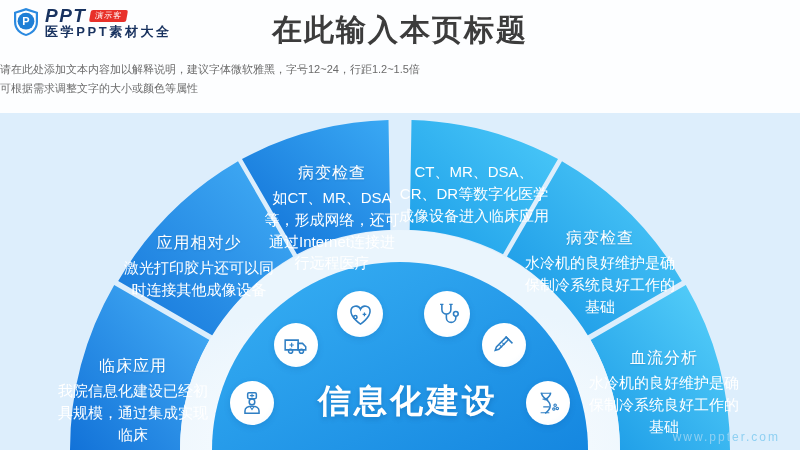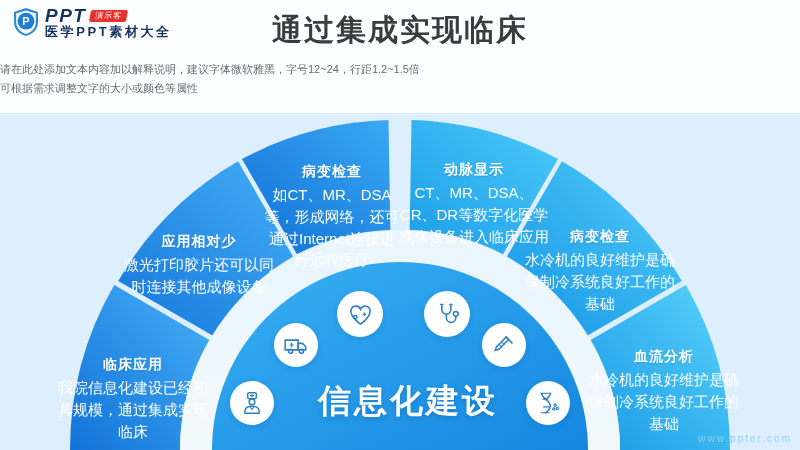--- a/index.html
+++ b/index.html
@@ -41,21 +41,21 @@
 
   
   #panel {
     position:absolute; left:0; top:113px; width:800px; height:337px;
     background:#ddeefc; overflow:hidden;
   }
   #diagram { position:absolute; left:0; top:0; width:800px; height:337px; }
 
   
   .seg-text { position:absolute; color:#ffffff; text-align:center; }
-  .seg-title { font-size:14px; font-weight:bold; letter-spacing:1px; margin-bottom:3px; text-shadow:0 1px 2px rgba(0,60,120,.18); }
+  .seg-title { font-size:16px; font-weight:normal; letter-spacing:1px; margin-bottom:3px; text-shadow:0 1px 2px rgba(0,60,120,.18); }
   .seg-body  { font-size:15px; line-height:1.45; }
 
   #t1 { left:58px;  top:243px; width:150px; }
   #t2 { left:124px; top:120px; width:150px; }
   #t3 { left:262px; top:50px;  width:140px; }
   #t4 { left:398px; top:48px;  width:152px; }
   #t5 { left:524px; top:115px; width:152px; }
   #t6 { left:588px; top:235px; width:152px; }
 
   #hub-label {
@@ -68,22 +68,22 @@
   
   .bubble {
     position:absolute; border-radius:50%;
     background:radial-gradient(circle at 38% 32%, #ffffff 62%, #f1f8fe 100%);
     box-shadow:0 2px 6px rgba(10,70,140,.17);
     display:flex; align-items:center; justify-content:center;
   }
   .bubble svg { display:block; }
 
   #watermark {
-    position:absolute; right:8px; bottom:6px;
-    font-size:10px; color:#8fd0f2; letter-spacing:2px;
+    position:absolute; right:20px; bottom:6px;
+    font-size:12px; color:#8fd0f2; letter-spacing:2px;
   }
 </style>
 </head>
 <body>
 
 <div id="header">
 
   <div id="logo">
     <div id="shield">
       <svg width="28" height="30" viewBox="0 0 28 30">
@@ -96,21 +96,21 @@
     </div>
     <div id="logo-text">
       <div id="logo-row1">
         <span id="logo-ppt">PPT</span>
         <span id="logo-badge">演示客</span>
       </div>
       <span id="logo-sub">医学PPT素材大全</span>
     </div>
   </div>
 
-  <div id="page-title">通过集成实现临床</div>
+  <div id="page-title">在此输入本页标题</div>
 
   <div id="subtitle">
     <div>请在此处添加文本内容加以解释说明，建议字体微软雅黑，字号12~24，行距1.2~1.5倍</div>
     <div>可根据需求调整文字的大小或颜色等属性</div>
   </div>
 </div>
 
 <div id="panel">
 
   <svg id="diagram" viewBox="0 0 800 337">
@@ -175,21 +175,20 @@
   </div>
   <div class="seg-text" id="t1">
     <div class="seg-title">临床应用</div>
     <div class="seg-body">我院信息化建设已经初具规模，通过集成实现临床</div>
   </div>
   <div class="seg-text" id="t3">
     <div class="seg-title">病变检查</div>
     <div class="seg-body">如CT、MR、DSA等，形成网络，还可通过Internet连接进行远程医疗</div>
   </div>
   <div class="seg-text" id="t4">
-    <div class="seg-title">动脉显示</div>
     <div class="seg-body">CT、MR、DSA、CR、DR等数字化医学成像设备进入临床应用</div>
   </div>
   <div class="seg-text" id="t5">
     <div class="seg-title">病变检查</div>
     <div class="seg-body">水冷机的良好维护是确保制冷系统良好工作的基础</div>
   </div>
   <div class="seg-text" id="t6">
     <div class="seg-title">血流分析</div>
     <div class="seg-body">水冷机的良好维护是确保制冷系统良好工作的基础</div>
   </div>

